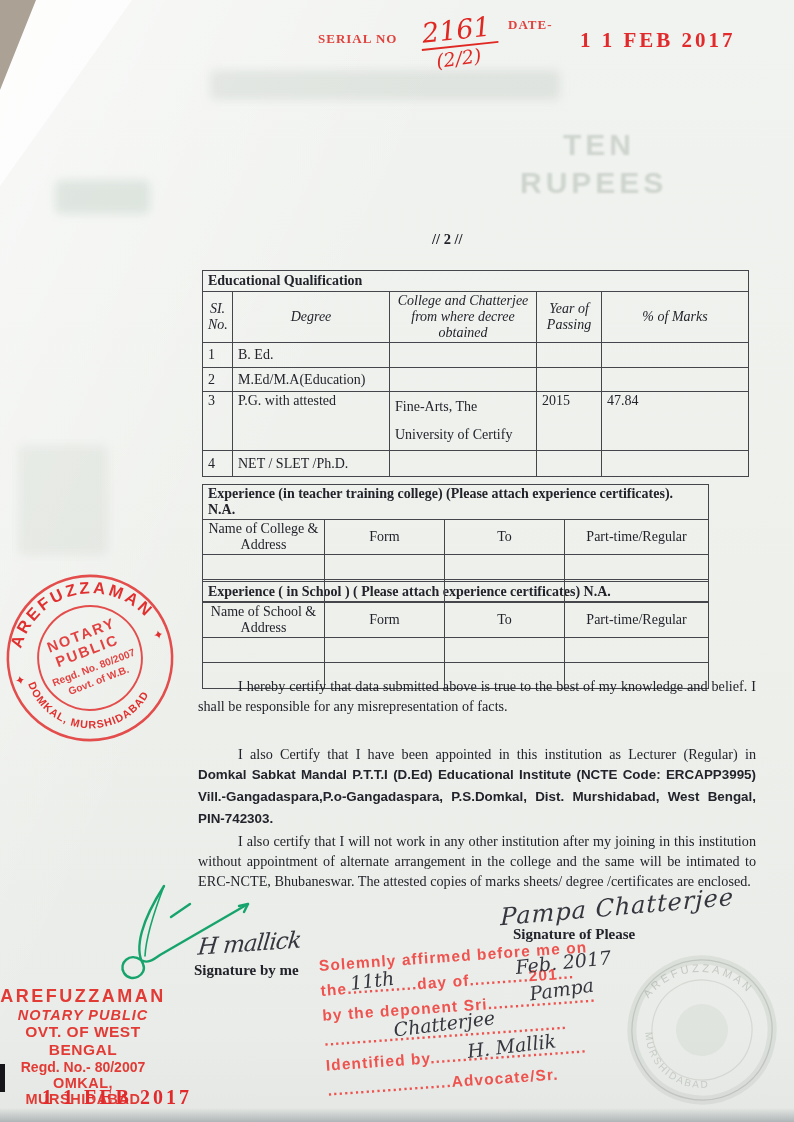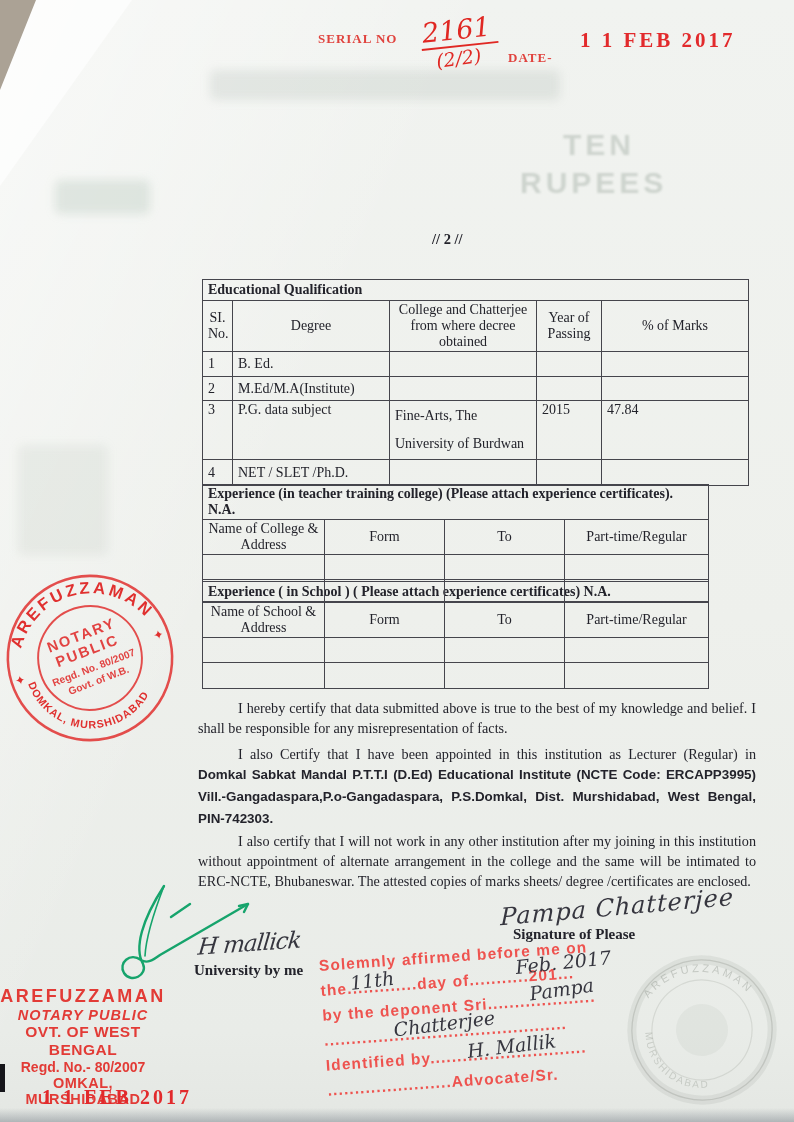--- a/index.html
+++ b/index.html
@@ -69,64 +69,64 @@
   <div class="abs ghost-band" style="left:55px;top:180px;width:95px;height:34px;background:rgba(140,170,150,.22);"></div>
   <div class="abs ghost-band" style="left:18px;top:445px;width:90px;height:110px;background:rgba(150,165,150,.12);"></div>
   <div class="abs wm" style="left:563px;top:128px;font-size:30px;">TEN</div>
   <div class="abs wm" style="left:520px;top:166px;font-size:30px;">RUPEES</div>
 
   <div class="abs serial-label" style="left:318px;top:31px;">SERIAL NO</div>
   <div class="abs" style="left:420px;top:14px;text-align:center;">
     <span class="hw-red serial-no">2161</span><br>
     <span class="hw-red serial-sub">(2/2)</span>
   </div>
-  <div class="abs serial-label" style="left:508px;top:50px;">DATE-</div>
+  <div class="abs serial-label" style="left:508px;top:17px;">DATE-</div>
   <div class="abs date-stamp" style="left:580px;top:28px;">1 1 FEB 2017</div>
 
   <div class="abs pagemark" style="left:432px;top:231px;">// 2 //</div>
 
-  <table class="tbl abs" style="left:202px;top:279px;width:546px;padding-left:16px;">
+  <table class="tbl abs" style="left:202px;top:270px;width:546px;padding-left:16px;">
     <colgroup>
         <col style="width:30px">
         <col style="width:157px">
         <col style="width:147px">
         <col style="width:65px">
         <col style="width:147px">
       </colgroup>
     <tbody>
         <tr style="height:21px;">
           <td class="title" colspan="5">Educational Qualification</td>
         </tr>
-    <tr class="hdr" style="height:49px;">
+    <tr class="hdr" style="height:49px;font-style:italic;">
       <td class="pre">SI.
 No.</td>
       <td>Degree</td>
       <td>College and Chatterjee from where decree obtained</td>
       <td>Year of Passing</td>
       <td>% of Marks</td>
     </tr>
     <tr style="height:25px;">
       <td>1</td>
       <td>B. Ed.</td>
       <td></td>
       <td></td>
       <td></td>
     </tr>
     <tr style="height:24px;">
       <td>2</td>
-      <td>M.Ed/M.A(Institute)</td>
+      <td>M.Ed/M.A(Education)</td>
       <td></td>
       <td></td>
       <td></td>
     </tr>
     <tr style="height:52px;">
       <td class="top">3</td>
-      <td class="top">P.G. data subject</td>
+      <td class="top">P.G. with attested</td>
       <td class="top pre tall">Fine-Arts, The
-University of Burdwan</td>
+University of Certify</td>
       <td class="top">2015</td>
       <td class="top">47.84</td>
     </tr>
     <tr style="height:26px;">
       <td>4</td>
       <td>NET / SLET /Ph.D.</td>
       <td></td>
       <td></td>
       <td></td>
     </tr>
@@ -192,31 +192,31 @@
         </tr>
     <tr style="height:22px;">
           <td></td>
           <td></td>
           <td></td>
           <td></td>
         </tr>
   </tbody>
     </table>
 
-  <div class="abs para" style="left:198px;top:698px;">I hereby certify that data submitted above is true to the best of my knowledge and belief. I shall be responsible for any misrepresentation of facts.</div>
+  <div class="abs para" style="left:198px;top:676px;">I hereby certify that data submitted above is true to the best of my knowledge and belief. I shall be responsible for any misrepresentation of facts.</div>
   <div class="abs para" style="left:198px;top:744px;">
     <span>I also Certify that I have been appointed in this institution as Lecturer (Regular) in </span><span class="bold-sans">Domkal Sabkat Mandal P.T.T.I (D.Ed) Educational Institute (NCTE Code: ERCAPP3995) Vill.-Gangadaspara,P.o-Gangadaspara, P.S.Domkal, Dist. Murshidabad, West Bengal, PIN-742303.</span>
   </div>
   <div class="abs para" style="left:198px;top:831px;">I also certify that I will not work in any other institution after my joining in this institution without appointment of alternate arrangement in the college and the same will be intimated to ERC-NCTE, Bhubaneswar. The attested copies of marks sheets/ degree /certificates are enclosed.</div>
 
   <div class="abs hw sig-staff" style="left:500px;top:893px;">Pampa Chatterjee</div>
   <div class="abs lbl" style="left:513px;top:926px;">Signature of Please</div>
 
   <div class="abs hw sig-id" style="left:198px;top:930px;">H mallick</div>
-  <div class="abs lbl" style="left:194px;top:962px;">University by me</div>
+  <div class="abs lbl" style="left:194px;top:962px;">Signature by me</div>
 
   <svg class="abs" style="left:168px;top:900px;" width="26" height="22">
     <path class="green-tick" d="M3,17 L22,4"></path>
   </svg>
 
   <div class="abs aff" style="left:318px;top:953px;">
     <div class="ln">Solemnly affirmed before me on</div>
     <div class="ln">the.............day of...........201...</div>
     <div class="ln">by the deponent Sri....................</div>
     <div class="ln">.............................................</div>

